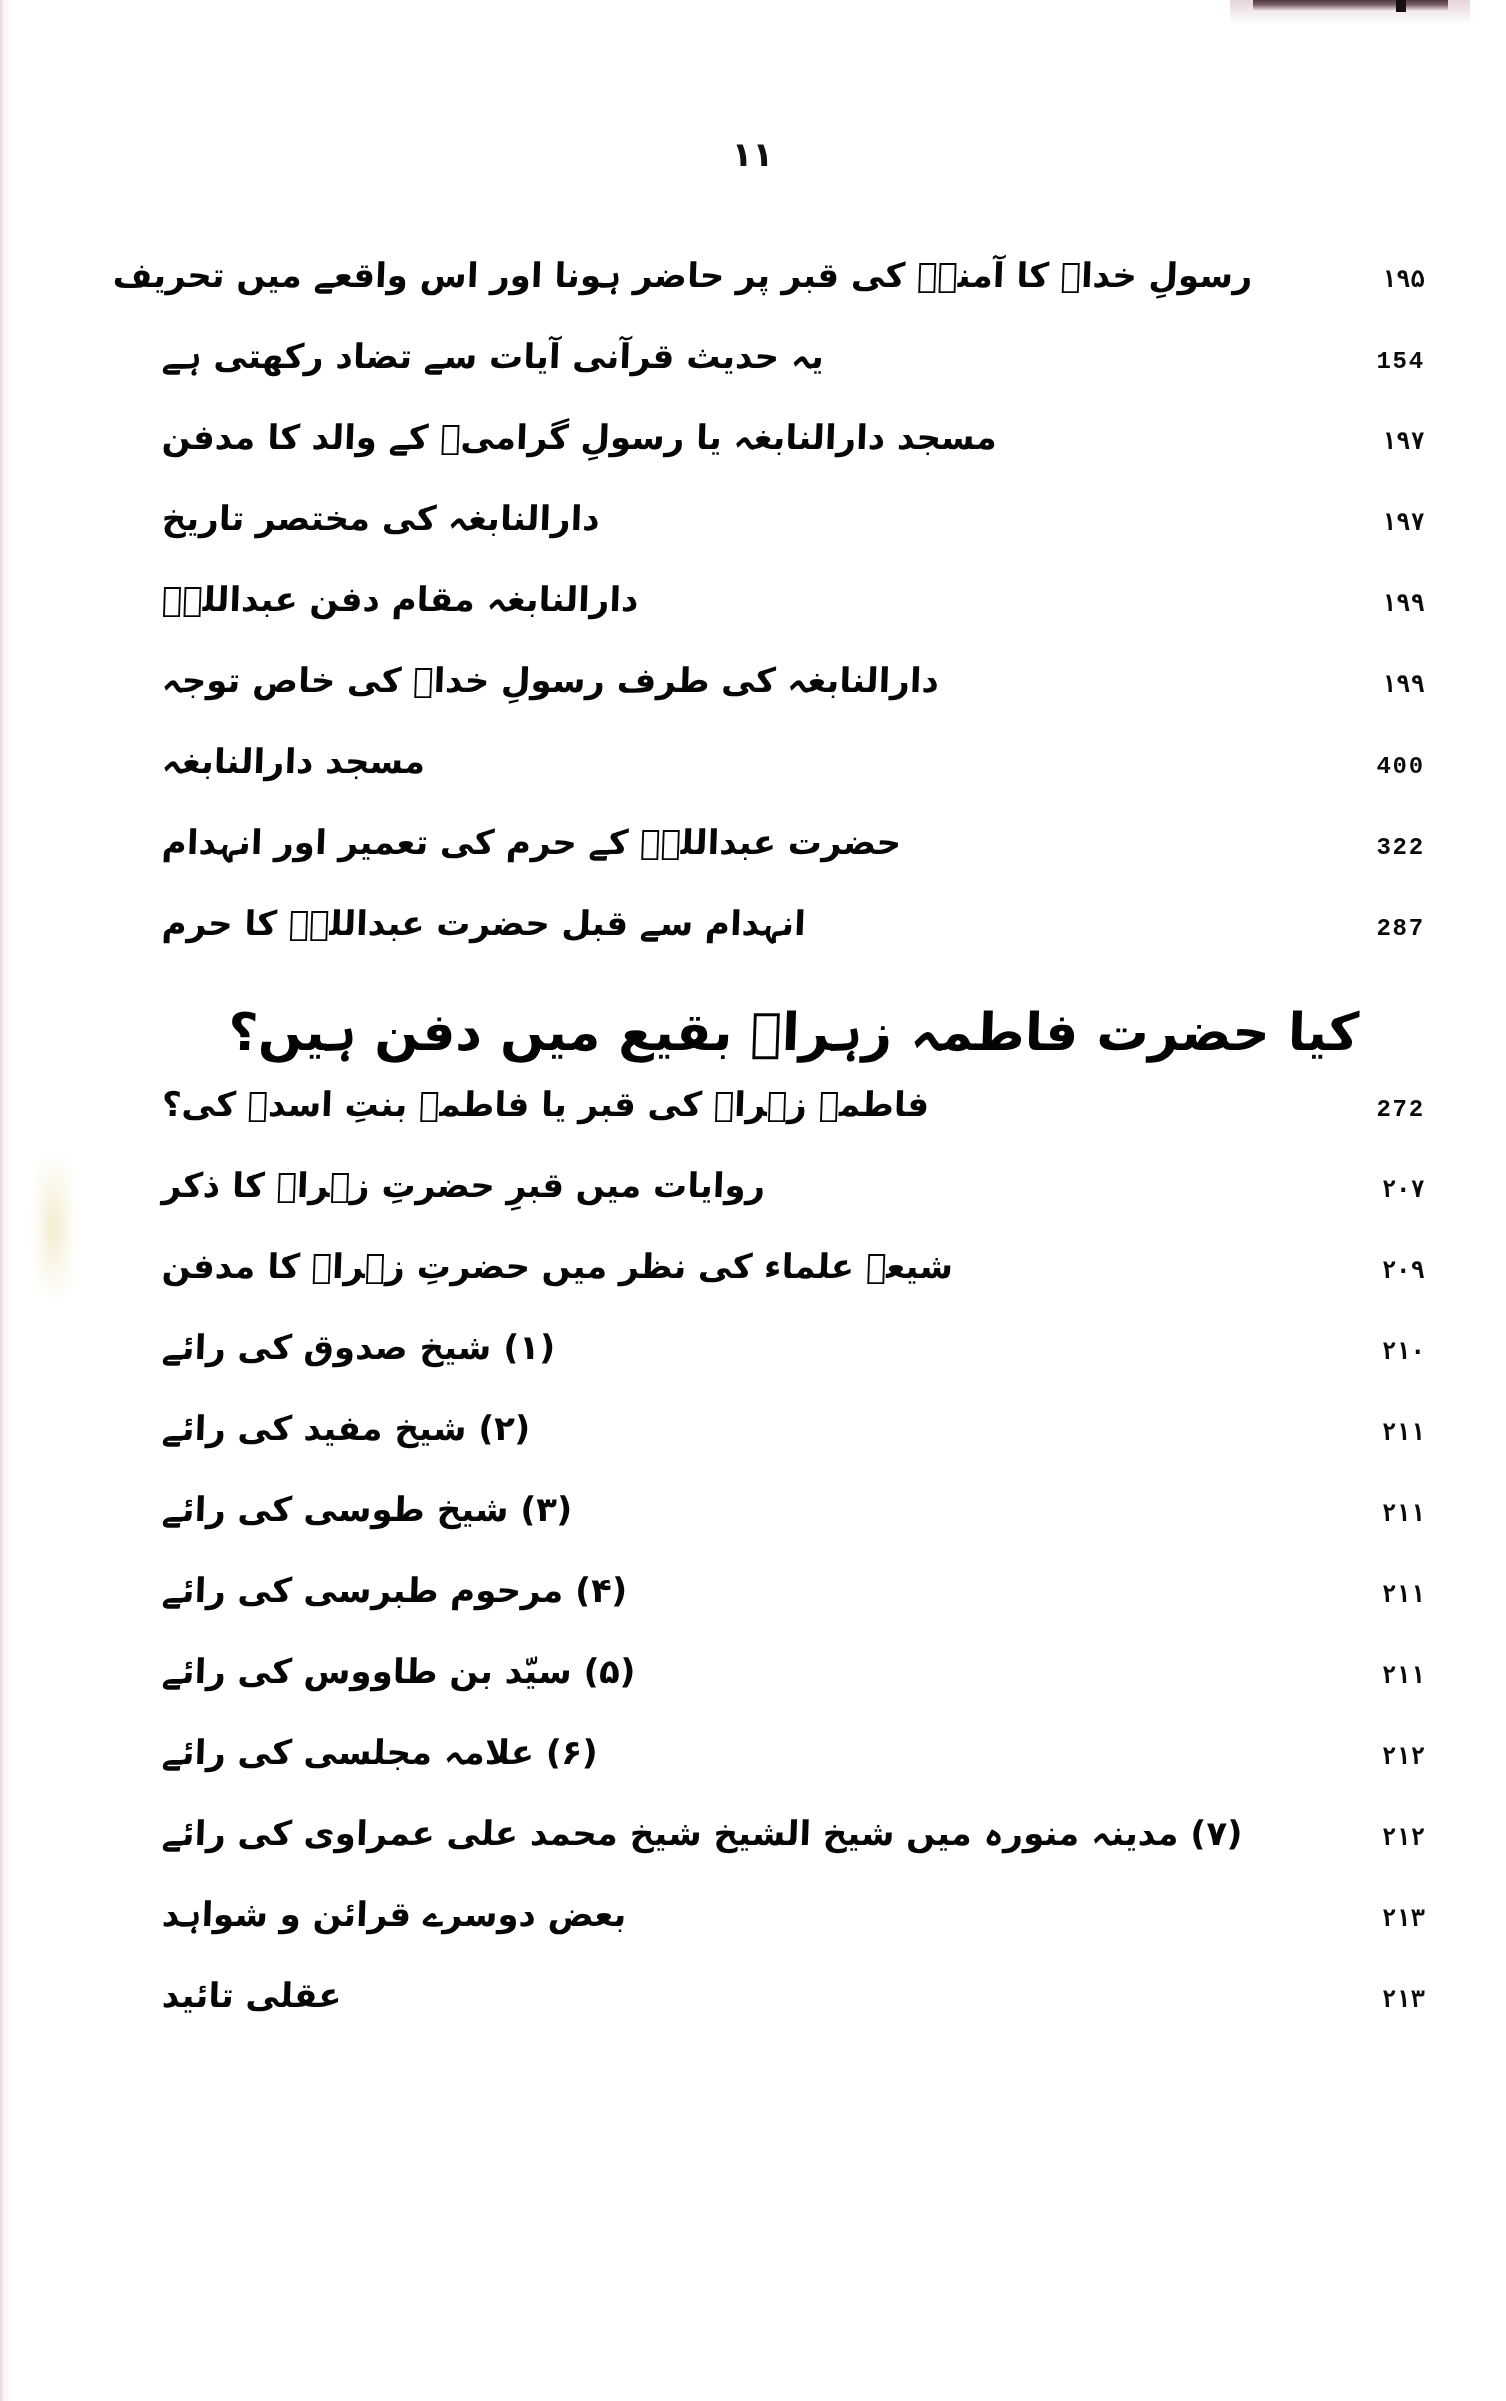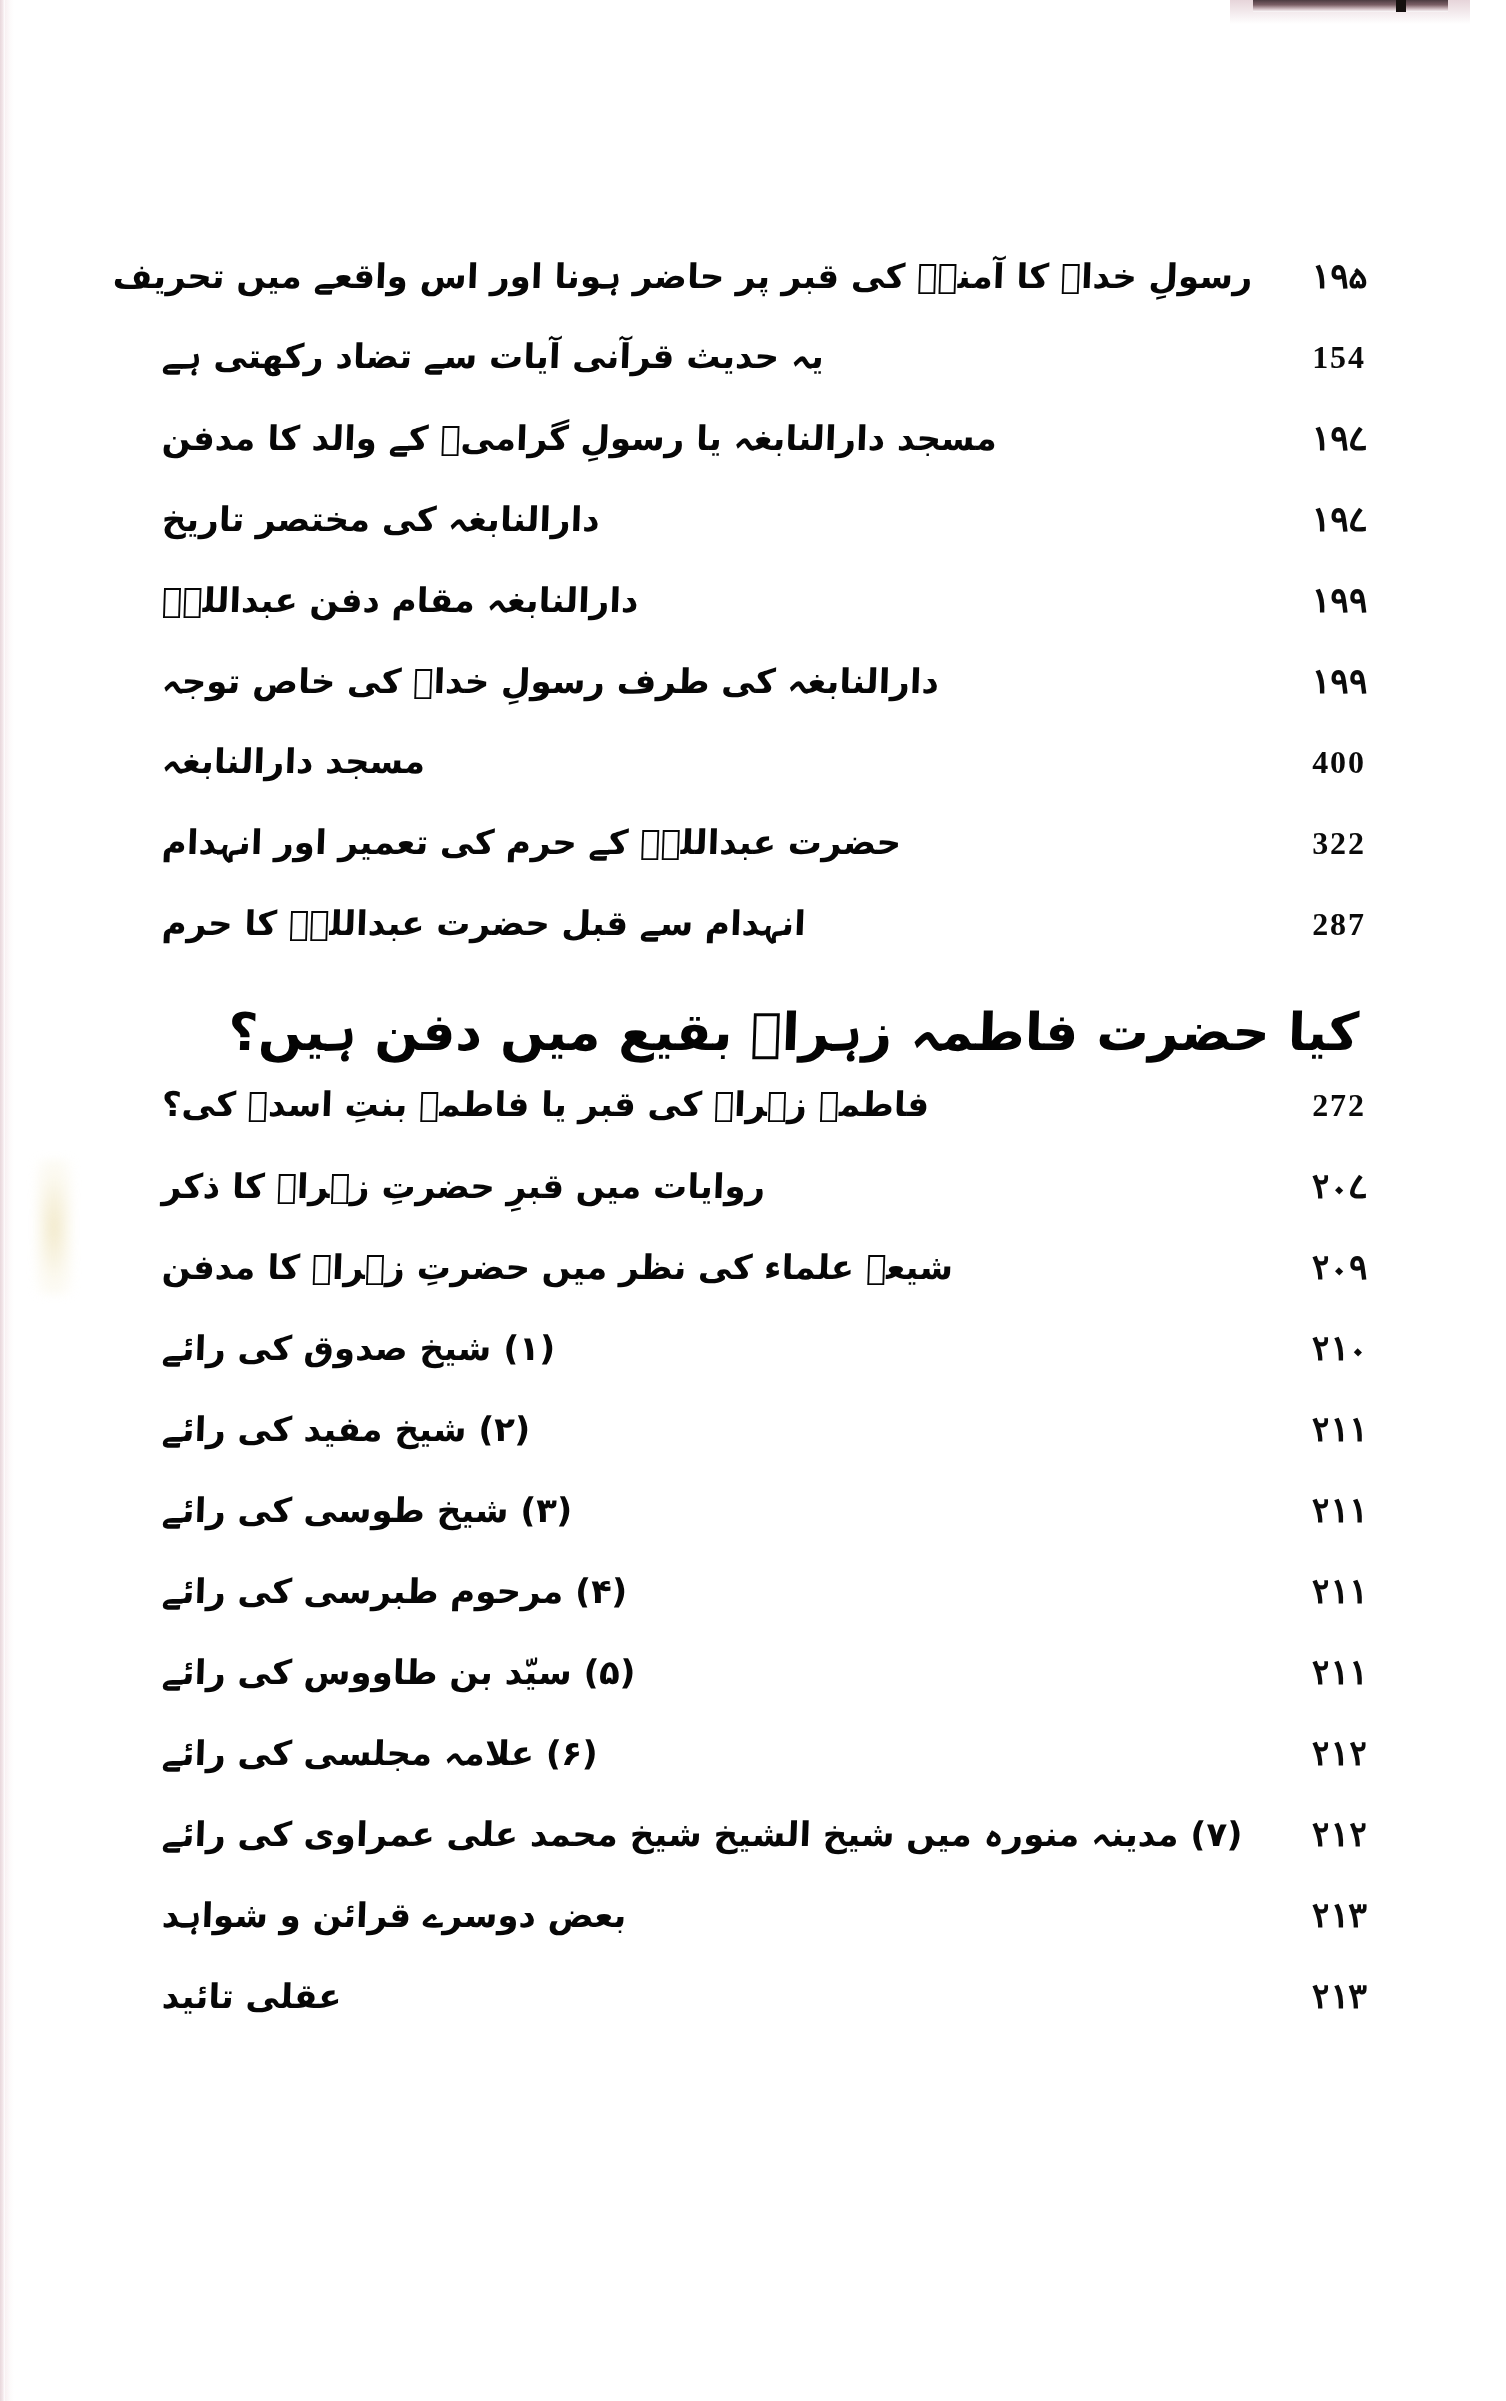--- a/index.html
+++ b/index.html
@@ -118,24 +118,24 @@
     transform: skewX(-2deg);
     letter-spacing: -0.5px;
   }
   .toc-title-inner {
     display: inline-block;
   }
 
   .toc-page {
     flex: 0 0 auto;
     width: 172px;
-    text-align: center;
+    text-align: right;
     direction: rtl;
-    font-family: Liberation Serif, serif;
-    font-size: 32px;
+    font-family: Liberation Mono, monospace;
+    font-size: 24px;
     font-weight: 700;
     color: #0b0b0b;
     letter-spacing: 1.8px;
   }
 
   
   .chapter-block {
     margin: 16.3px 0 12.7px 0;
     text-align: center;
   }
@@ -164,20 +164,21 @@
 
 <div class="page">
 
   <div class="scan-edge-left"></div>
   <div class="scan-edge-left-2"></div>
   <div class="scan-smudge"></div>
   <div class="scan-edge-top-2"></div>
   <div class="scan-edge-top"></div>
   <div class="scan-corner-dot"></div>
 
+  <div class="folio">۱۱</div>
 
   <div class="toc">
       <div class="toc-row">
         <div class="toc-page">۱۹۵</div>
         <div class="toc-title"><span class="toc-title-inner">رسولِ خداؐ کا آمنہؑ کی قبر پر حاضر ہونا اور اس واقعے میں تحریف</span></div>
       </div>
       <div class="toc-row">
         <div class="toc-page">154</div>
         <div class="toc-title"><span class="toc-title-inner">یہ حدیث قرآنی آیات سے تضاد رکھتی ہے</span></div>
       </div>

